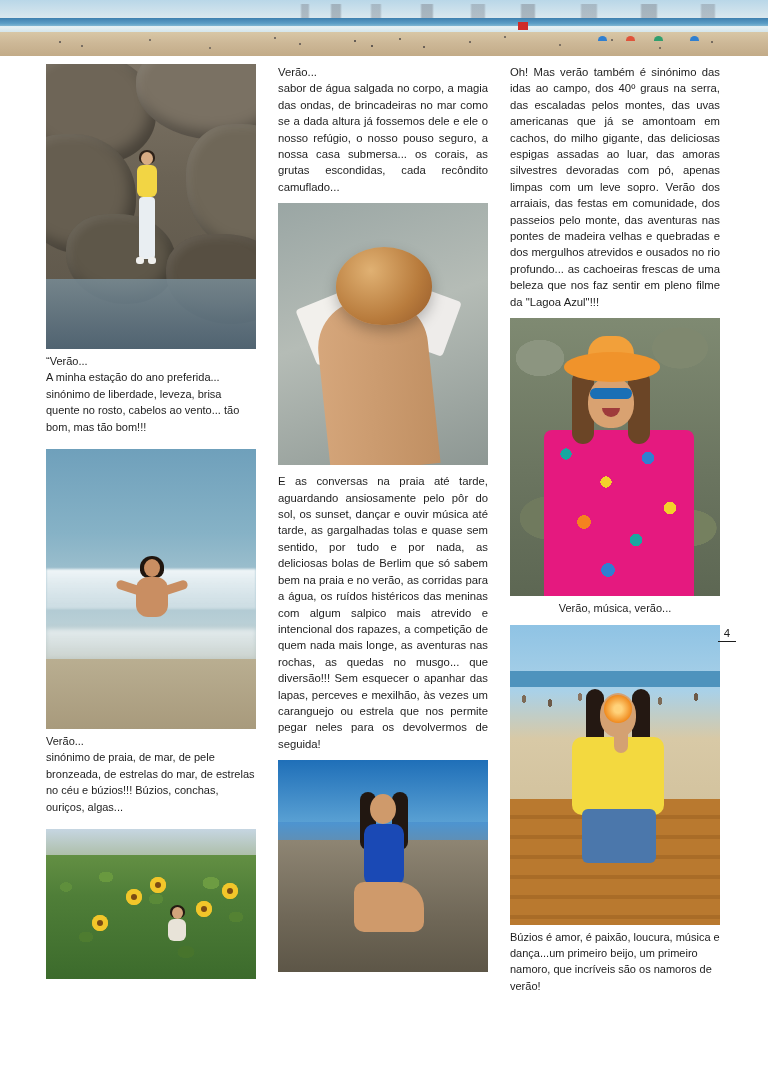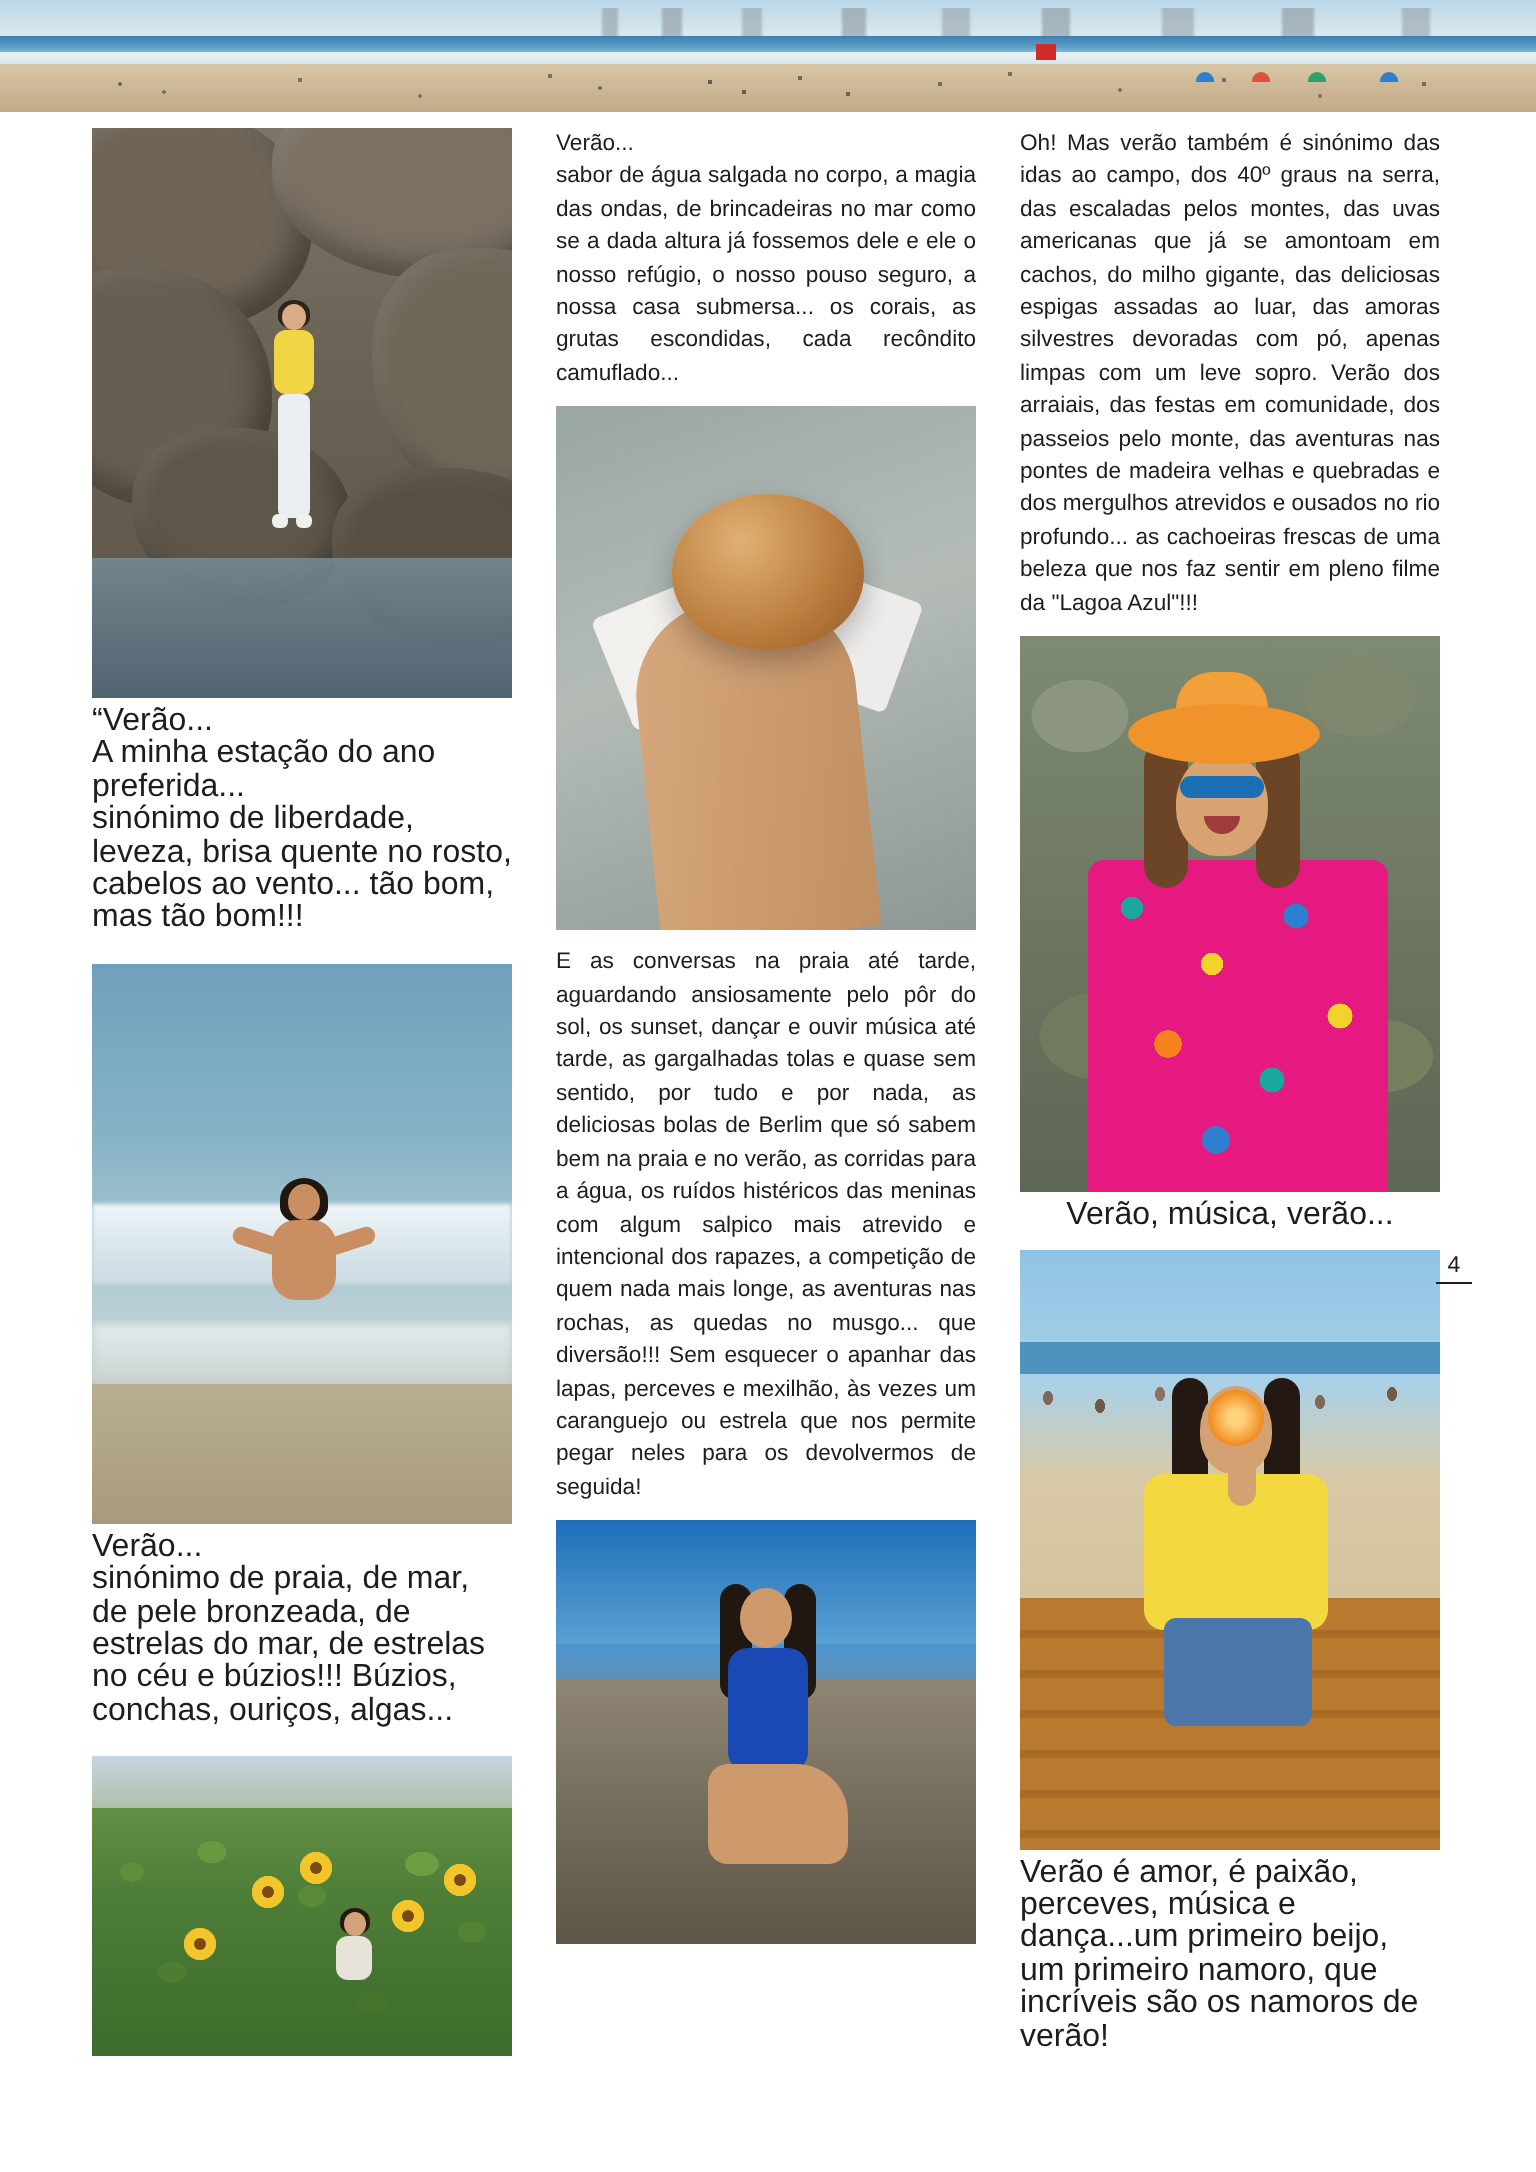--- a/index.html
+++ b/index.html
@@ -121,21 +121,21 @@
   .col-right { left: 510px; width: 210px; }
 
   p.body {
     margin: 0 0 0 0;
     font-size: 11.3px;
     line-height: 16.4px;
     text-align: justify;
     color: #1d1d1d;
   }
   .caption {
-    font-size: 16px;
+    font-size: 11px;
     line-height: 16.4px;
     color: #1d1d1d;
     text-align: left;
     margin: 4px 0 0 0;
   }
   .caption.center { text-align: center; }
 
   .photo {
     width: 210px;
     position: relative;
@@ -442,20 +442,20 @@
       <div class="person">
         <div class="hairL"></div>
         <div class="hairR"></div>
         <div class="face"></div>
         <div class="top"></div>
         <div class="shorts"></div>
         <div class="arm"></div>
         <div class="slice"></div>
       </div>
     </div>
-    <div class="caption">Verão é amor, é paixão, perceves, música e dança...um primeiro beijo, um primeiro namoro, que incríveis são os namoros de verão!</div>
+    <div class="caption">Búzios é amor, é paixão, loucura, música e dança...um primeiro beijo, um primeiro namoro, que incríveis são os namoros de verão!</div>
   </div>
 
   <div class="pagenum">
     <div>4</div>
     <div class="rule"></div>
   </div>
 </div>
 
 </body></html>

